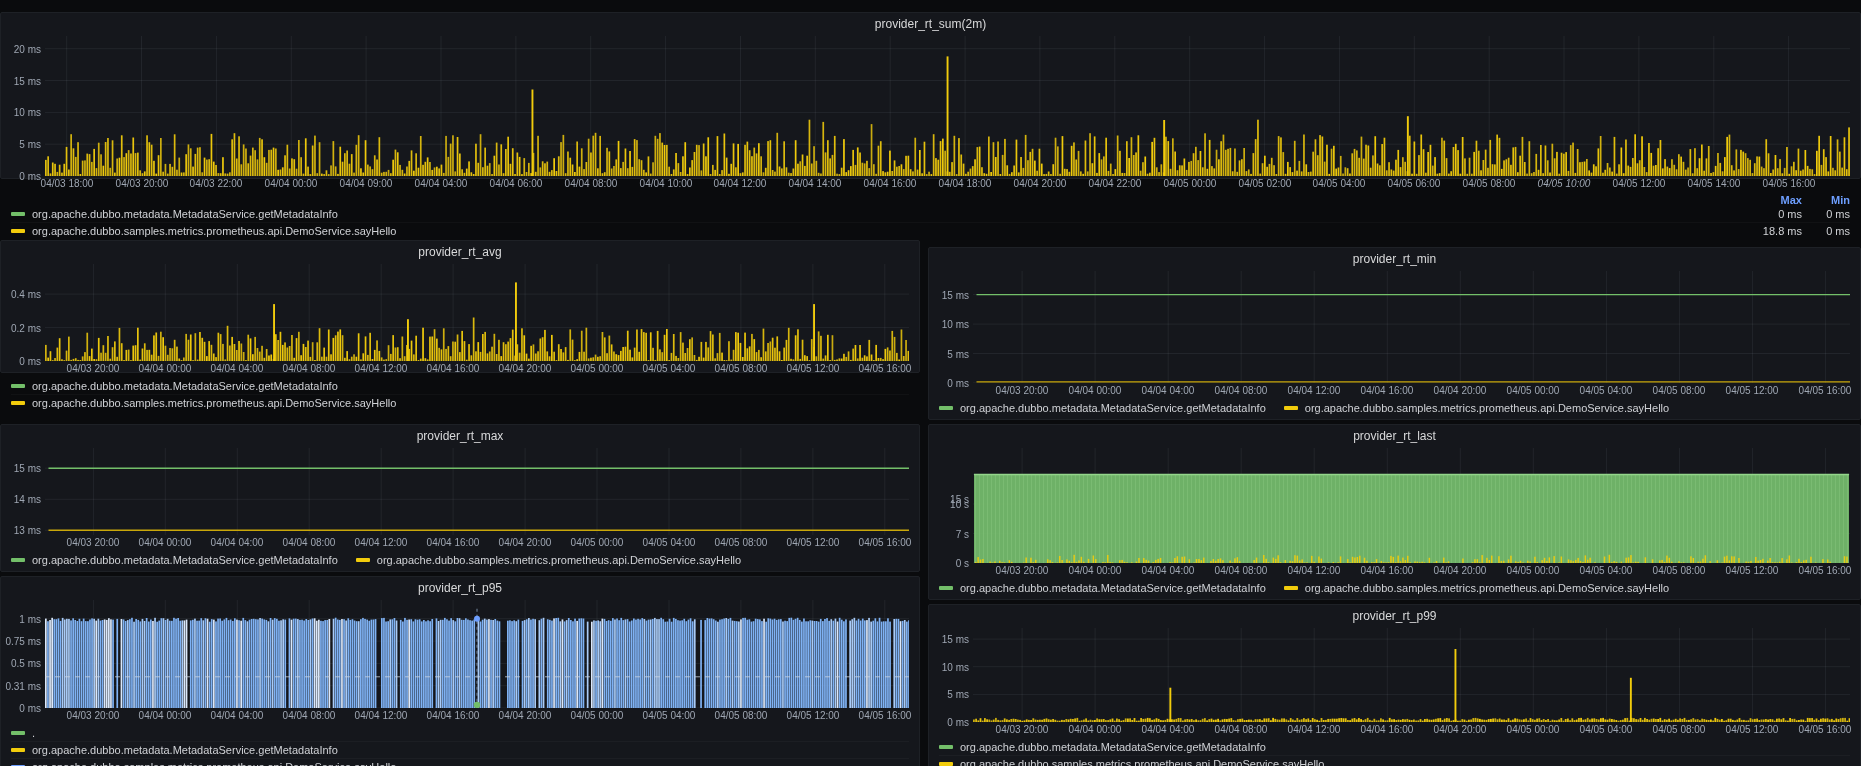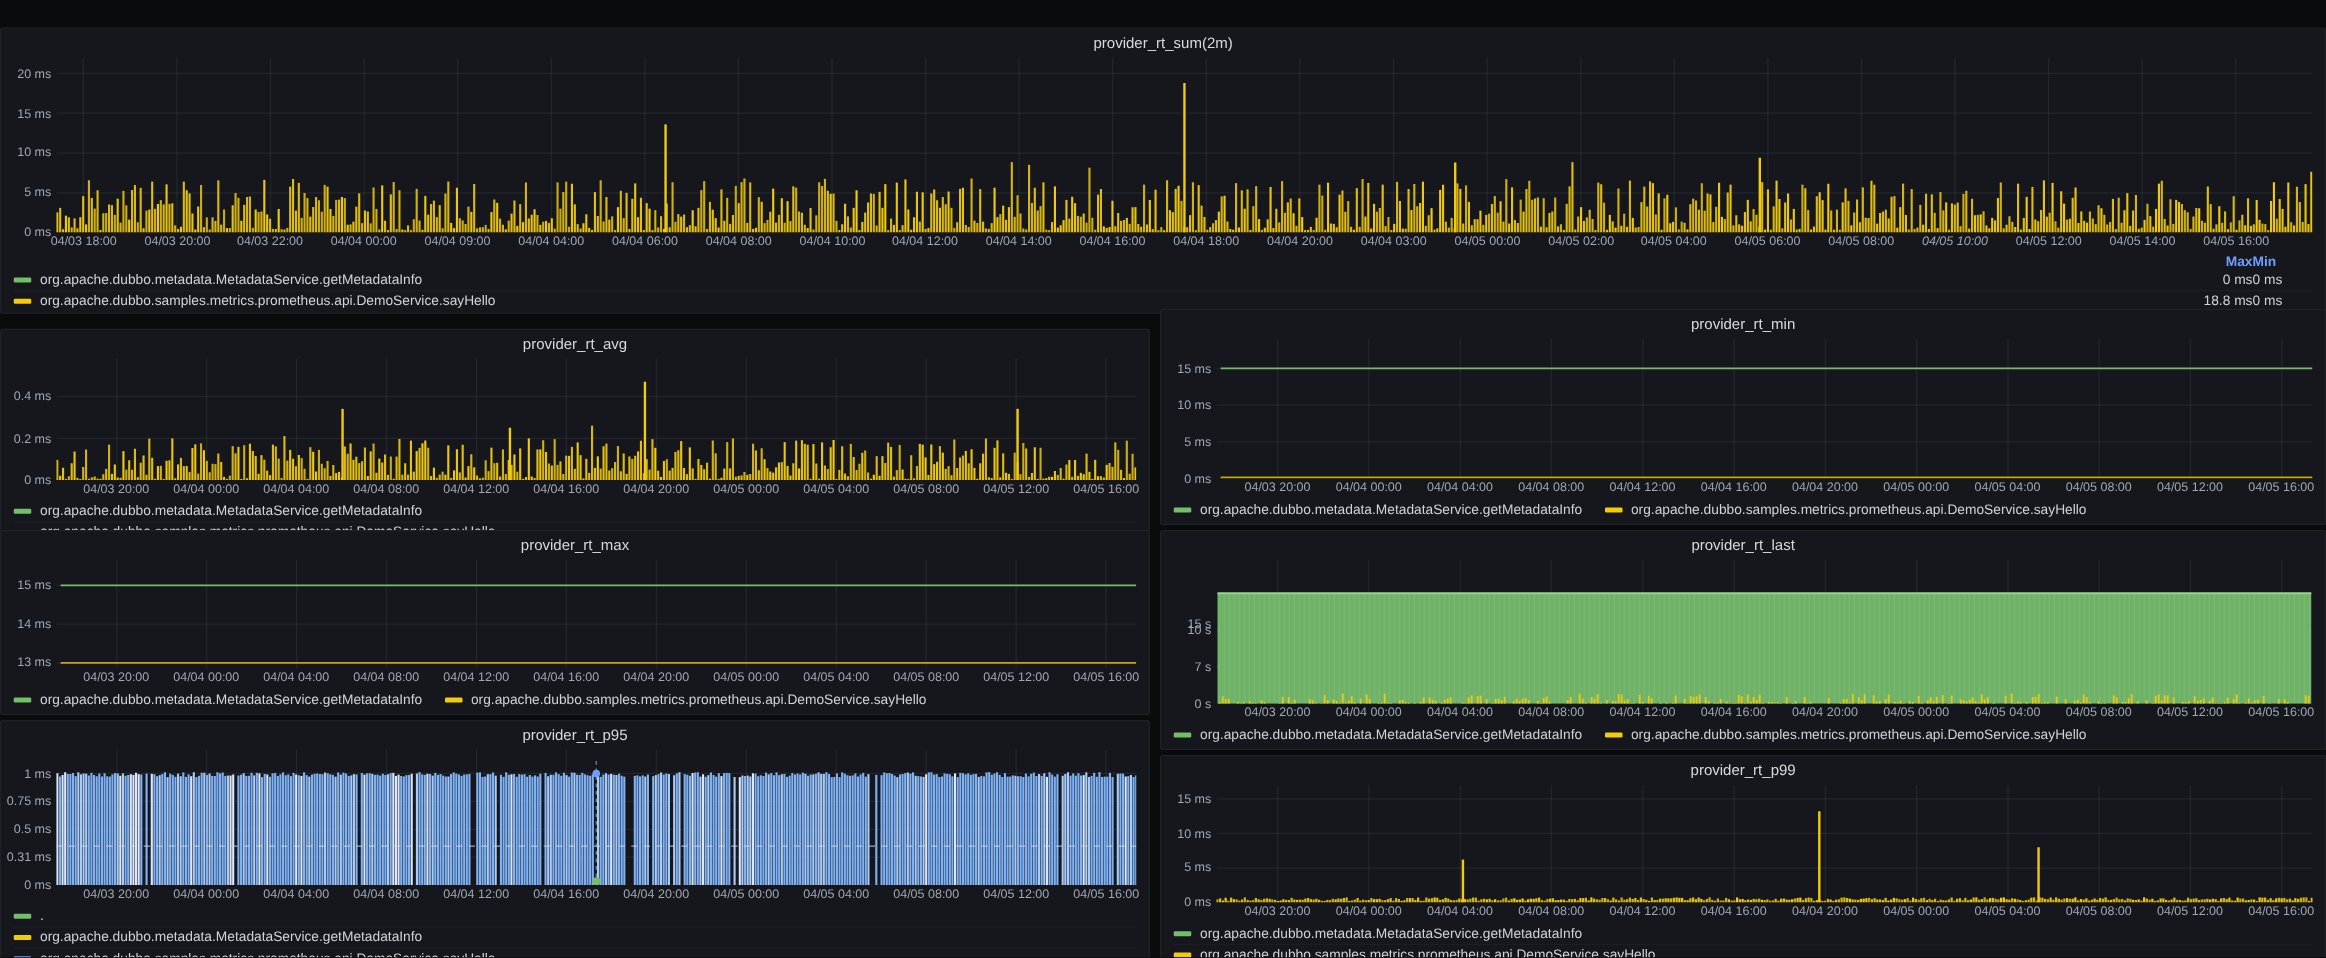--- a/index.html
+++ b/index.html
@@ -17,30 +17,30 @@
   .xtick{position:absolute;width:84px;text-align:center;font-size:10px;color:#9fa7b3;line-height:12px;}
   .legend{position:absolute;font-size:11px;color:#d0d2d6;}
   .legend-row{display:flex;align-items:center;height:16px;cursor:pointer;}
   .legend-row + .legend-row{border-top:1px solid rgba(255,255,255,0.03);}
   .legend-label{white-space:nowrap;overflow:hidden;text-overflow:ellipsis;}
   .legend-flex{flex:1;}
   .dash{display:inline-block;width:14px;height:4px;border-radius:1px;margin-right:7px;flex:none;}
   .legend-table-header{display:flex;justify-content:flex-end;align-items:center;height:13px;
     font-size:11px;font-weight:700;color:#6e9fff;}
   .valcol{width:70px;text-align:right;flex:none;}
-  .valcol2{width:48px;flex:none;}
+  .valcol2{width:48px;text-align:right;flex:none;}
   .inline-entry{display:flex;align-items:center;margin-right:18px;cursor:pointer;}
 </style>
 </head>
 <body>
 
 <div class="dashboard">
 
 
-  <div class="panel" style="left:0px;top:22px;width:1861px;height:229px">
+  <div class="panel" style="left:0px;top:12px;width:1861px;height:167px">
     <div class="panel-title">provider_rt_sum(2m)</div>
   <div class="plot" style="left: 44px; top: 23px; width: 1805px; height: 140px;">
         <svg width="1805" height="140" viewBox="0 0 1805 140">
           <line x1="0" y1="12.7" x2="1805" y2="12.7" stroke="rgba(210,220,235,0.07)" stroke-width="1"></line>
           <line x1="0" y1="44.5" x2="1805" y2="44.5" stroke="rgba(210,220,235,0.07)" stroke-width="1"></line>
           <line x1="0" y1="76.4" x2="1805" y2="76.4" stroke="rgba(210,220,235,0.07)" stroke-width="1"></line>
           <line x1="0" y1="108.2" x2="1805" y2="108.2" stroke="rgba(210,220,235,0.07)" stroke-width="1"></line>
           <line x1="0" y1="140.0" x2="1805" y2="140.0" stroke="rgba(210,220,235,0.07)" stroke-width="1"></line>
           <line x1="21.7" y1="0" x2="21.7" y2="140" stroke="rgba(210,220,235,0.07)" stroke-width="1"></line>
           <line x1="96.5" y1="0" x2="96.5" y2="140" stroke="rgba(210,220,235,0.07)" stroke-width="1"></line>
@@ -869,21 +869,21 @@
       <div class="xtick" style="left: 323px; top: 165px;">04/04 09:00</div>
       <div class="xtick" style="left: 398px; top: 165px;">04/04 04:00</div>
       <div class="xtick" style="left: 473px; top: 165px;">04/04 06:00</div>
       <div class="xtick" style="left: 548px; top: 165px;">04/04 08:00</div>
       <div class="xtick" style="left: 623px; top: 165px;">04/04 10:00</div>
       <div class="xtick" style="left: 697px; top: 165px;">04/04 12:00</div>
       <div class="xtick" style="left: 772px; top: 165px;">04/04 14:00</div>
       <div class="xtick" style="left: 847px; top: 165px;">04/04 16:00</div>
       <div class="xtick" style="left: 922px; top: 165px;">04/04 18:00</div>
       <div class="xtick" style="left: 997px; top: 165px;">04/04 20:00</div>
-      <div class="xtick" style="left: 1072px; top: 165px;">04/04 03:00</div>
+      <div class="xtick" style="left: 1072px; top: 165px;">04/04 22:00</div>
       <div class="xtick" style="left: 1147px; top: 165px;">04/05 00:00</div>
       <div class="xtick" style="left: 1222px; top: 165px;">04/05 02:00</div>
       <div class="xtick" style="left: 1296px; top: 165px;">04/05 04:00</div>
       <div class="xtick" style="left: 1371px; top: 165px;">04/05 06:00</div>
       <div class="xtick" style="left: 1446px; top: 165px;">04/05 08:00</div>
       <div class="xtick" style="left: 1521px; top: 165px; font-style: italic;">04/05 10:00</div>
       <div class="xtick" style="left: 1596px; top: 165px;">04/05 12:00</div>
       <div class="xtick" style="left: 1671px; top: 165px;">04/05 14:00</div>
       <div class="xtick" style="left: 1746px; top: 165px;">04/05 16:00</div>
       <div class="legend" style="left: 10px; right: 10px; top: 180px;">
@@ -899,21 +899,21 @@
         </div>
         <div class="legend-row">
           <span class="dash" style="background: rgb(242, 204, 12);"></span>
           <span class="legend-label legend-flex">org.apache.dubbo.samples.metrics.prometheus.api.DemoService.sayHello</span>
           <span class="valcol">18.8 ms</span>
           <span class="valcol2">0 ms</span>
         </div>
       </div>
     </div>
 
-  <div class="panel" style="left:0px;top:263px;width:920px;height:164px">
+  <div class="panel" style="left:0px;top:240px;width:920px;height:133px">
     <div class="panel-title">provider_rt_avg</div>
   <div class="plot" style="left: 44px; top: 23px; width: 864px; height: 97px;">
         <svg width="864" height="97" viewBox="0 0 864 97">
           <line x1="0" y1="30.1" x2="864" y2="30.1" stroke="rgba(210,220,235,0.07)" stroke-width="1"></line>
           <line x1="0" y1="63.6" x2="864" y2="63.6" stroke="rgba(210,220,235,0.07)" stroke-width="1"></line>
           <line x1="0" y1="97.0" x2="864" y2="97.0" stroke="rgba(210,220,235,0.07)" stroke-width="1"></line>
           <line x1="48.4" y1="0" x2="48.4" y2="97" stroke="rgba(210,220,235,0.07)" stroke-width="1"></line>
           <line x1="120.3" y1="0" x2="120.3" y2="97" stroke="rgba(210,220,235,0.07)" stroke-width="1"></line>
           <line x1="192.3" y1="0" x2="192.3" y2="97" stroke="rgba(210,220,235,0.07)" stroke-width="1"></line>
           <line x1="264.2" y1="0" x2="264.2" y2="97" stroke="rgba(210,220,235,0.07)" stroke-width="1"></line>

